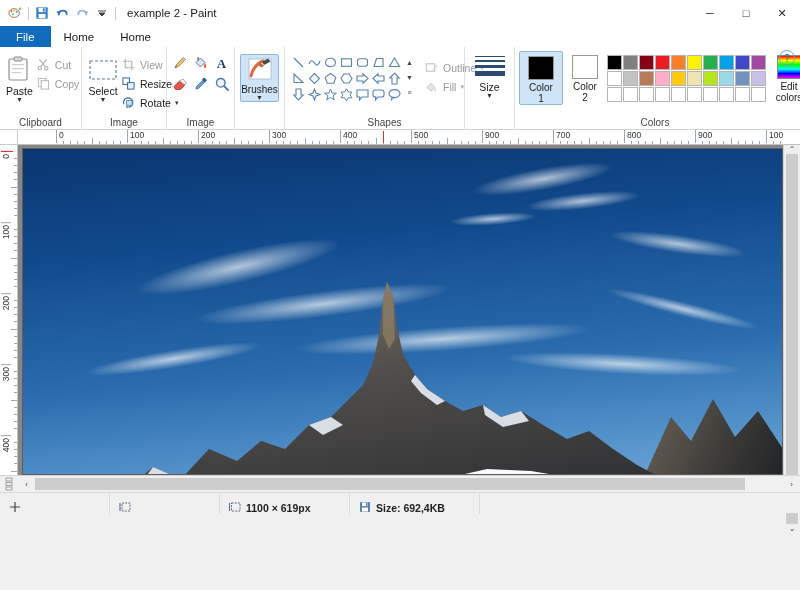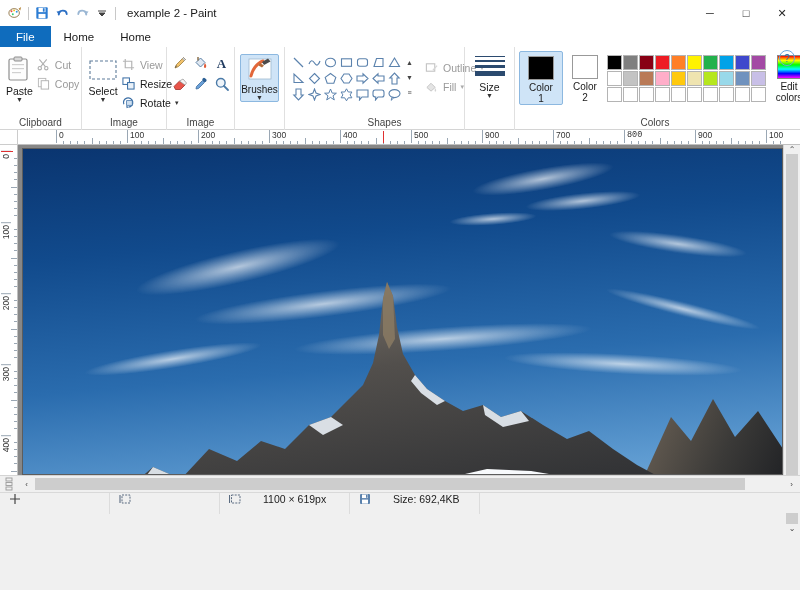--- a/index.html
+++ b/index.html
@@ -150,22 +150,22 @@
   .hcorner { width:18px; display:flex; align-items:center;
              justify-content:center; }
   .htrack { flex:1; display:flex; background:#f0f0f0; }
   .hthumb { background:#cdcdcd; margin:2px 0; }
   .hsp { flex:1; }
 
   
   .status { flex:0 0 21px; height:21px; background:#f0f0f0;
             border-top:1px solid #d9d9d9; display:flex; align-items:center;
             font-size:10.5px; color:#222; }
-  .scell { display:flex; align-items:flex-start; gap:22px; height:21px;
-           padding:0 8px; border-right:1px solid #dcdcdc; }
+  .scell { display:flex; align-items:flex-end; gap:5px; height:21px;
+           padding:0 8px; border-right:1px solid #dcdcdc;font-weight:bold; }
   .sicon { width:13px; height:13px; display:flex; align-items:center;
            justify-content:center; }
   .zoomarea { margin-left:auto; display:flex; align-items:center; gap:6px;
               padding-right:6px; }
   .zbtn { width:13px; height:13px; border:1px solid #8a8a8a; border-radius:50%;
           display:flex; align-items:center; justify-content:center;
           font-size:9px; color:#333; background:#f7f7f7; line-height:1; }
   .ztrack { width:96px; height:13px; position:relative; display:flex;
             align-items:center; }
   .ztrack:before { content:""; position:absolute; left:0; right:0; height:2px;
@@ -693,21 +693,21 @@
           <div class="hlabel" style="left: 535px;">700</div>
           <div class="htick" style="left: 542.1px; height: 3px;"></div>
           <div class="htick" style="left: 549.2px; height: 3px;"></div>
           <div class="htick" style="left: 556.3px; height: 3px;"></div>
           <div class="htick" style="left: 563.4px; height: 3px;"></div>
           <div class="htick" style="left: 570.5px; height: 6px;"></div>
           <div class="htick" style="left: 577.6px; height: 3px;"></div>
           <div class="htick" style="left: 584.7px; height: 3px;"></div>
           <div class="htick" style="left: 591.8px; height: 3px;"></div>
           <div class="htick" style="left: 598.9px; height: 3px;"></div>
-          <div class="hlabel" style="left: 606px; font-family: Liberation Mono, monospace;">800</div>
+          <div class="hlabel" style="left: 606px;">800</div>
           <div class="htick" style="left: 613.1px; height: 3px;"></div>
           <div class="htick" style="left: 620.2px; height: 3px;"></div>
           <div class="htick" style="left: 627.3px; height: 3px;"></div>
           <div class="htick" style="left: 634.4px; height: 3px;"></div>
           <div class="htick" style="left: 641.5px; height: 6px;"></div>
           <div class="htick" style="left: 648.6px; height: 3px;"></div>
           <div class="htick" style="left: 655.7px; height: 3px;"></div>
           <div class="htick" style="left: 662.8px; height: 3px;"></div>
           <div class="htick" style="left: 669.9px; height: 3px;"></div>
           <div class="hlabel" style="left: 677px;">900</div>

